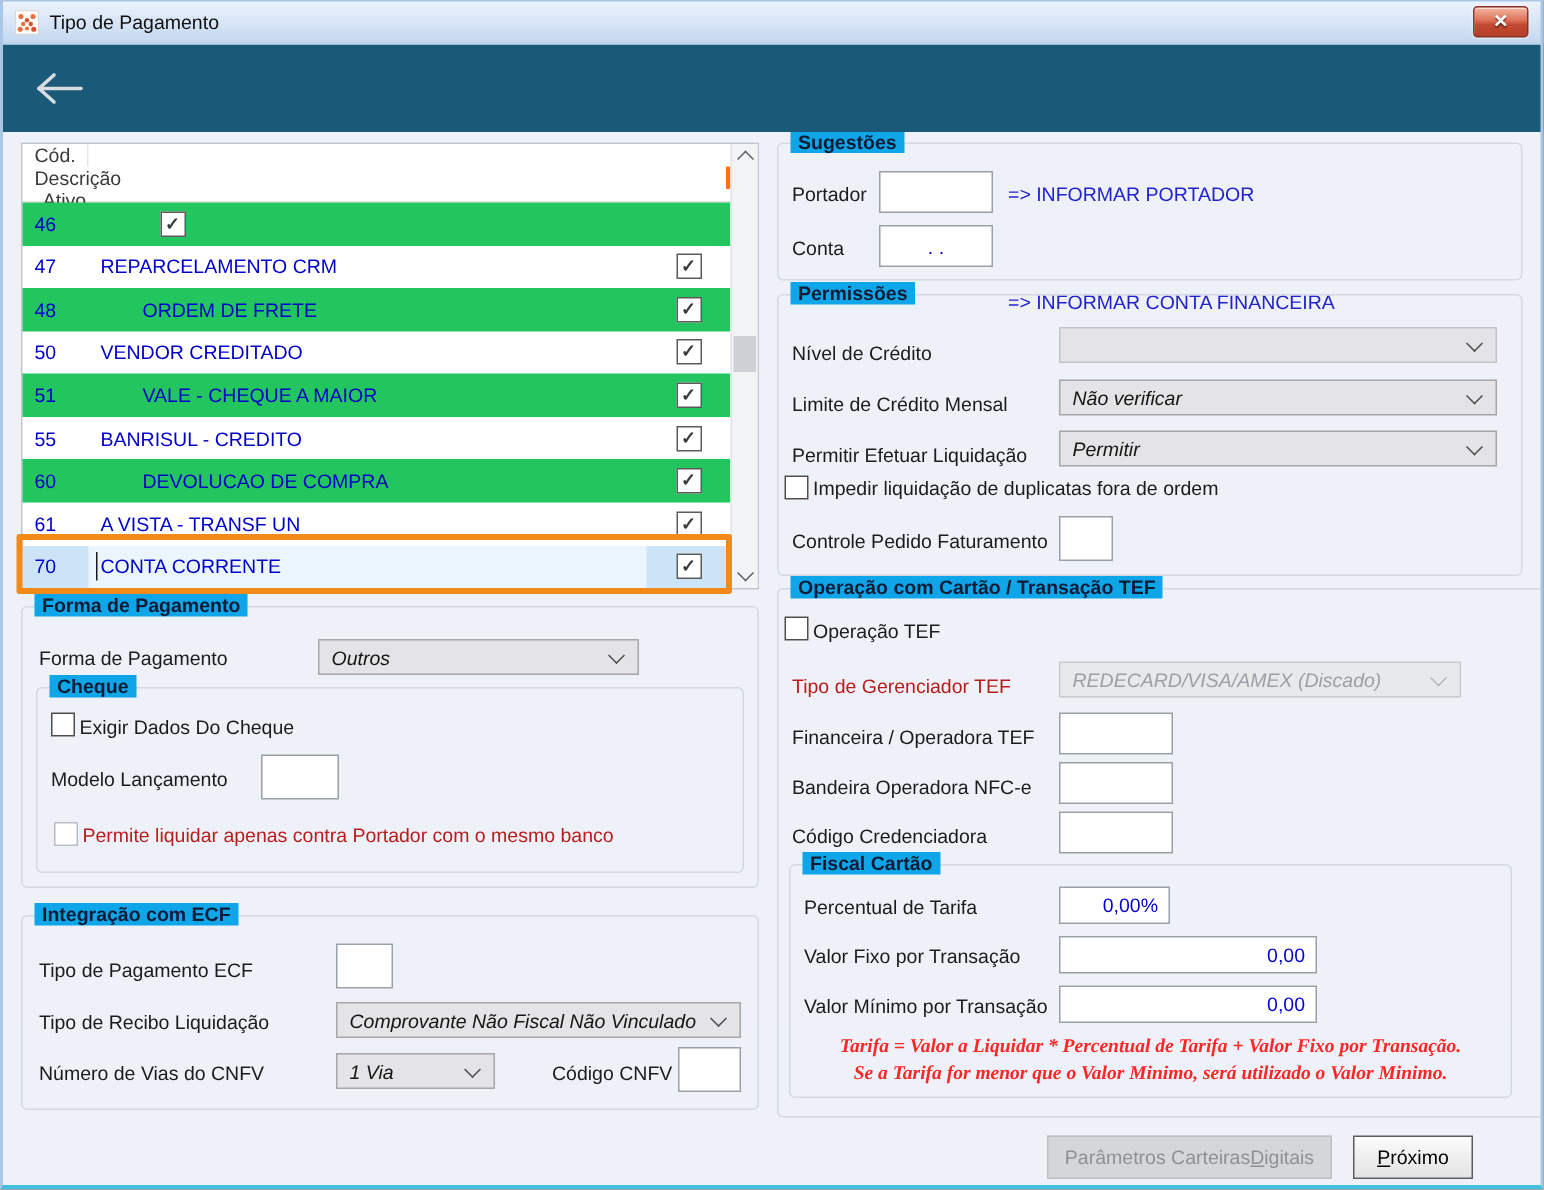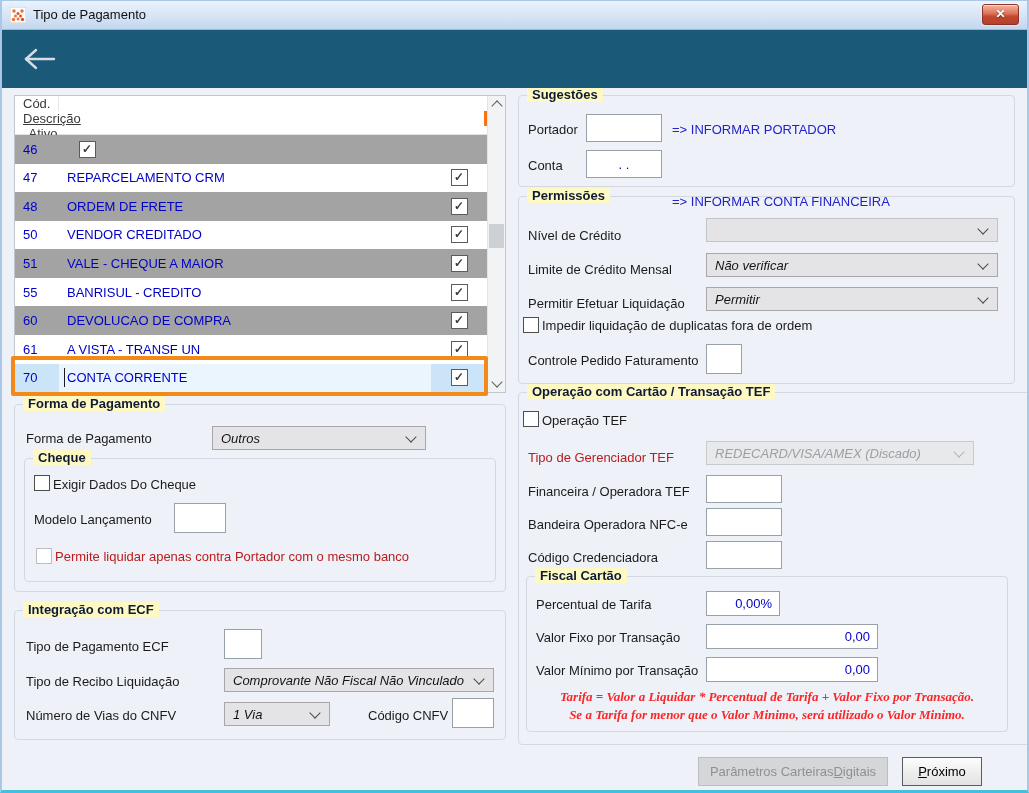--- a/index.html
+++ b/index.html
@@ -19,21 +19,21 @@
                border:1px solid #8e3126; border-radius:3px; color:#fff; font-weight:bold; font-size:12px;
                text-align:center; line-height:18px; box-shadow:inset 0 1px 0 rgba(255,255,255,.55), 0 0 0 1px rgba(255,255,255,.35);
                text-shadow:0 1px 1px rgba(0,0,0,.5); z-index:11; }
 
   
   .appbar { position:absolute; left:0; top:30px; right:0; height:58px; background:#1a5a78; z-index:5; }
   .back { position:absolute; left:20px; top:15px; width:40px; height:28px; cursor:pointer; }
 
   
   .fs { position:absolute; border:1px solid #d3d8e2; border-radius:4px; }
-  .fs > .lg { position:absolute; top:-9px; left:8px; background:#fef9c3; padding:0 5px;
+  .fs > .lg { position:absolute; top:-9px; left:8px; background:#0ea5e9; padding:0 5px;
               font-weight:bold; font-size:13px; color:#0d1b35; white-space:nowrap; }
 
   .lbl { position:absolute; font-size:13px; color:#1b1b1b; white-space:nowrap; }
   .lbl.dis { color:#b91c1c; }
   .hint { position:absolute; font-size:13px; color:#2222cc; white-space:nowrap; }
 
   .dd { position:absolute; height:24px; background:#e4e4e6; border:1px solid #a7a7a9; font-size:13px;
         color:#141414; display:flex; align-items:center; padding:0 24px 0 8px; white-space:nowrap; cursor:default;font-style:italic; }
   .dd::after { content:""; position:absolute; right:10px; top:6px; width:7px; height:7px;
                border-right:1.6px solid #4a4a4a; border-bottom:1.6px solid #4a4a4a; transform:rotate(45deg); }
@@ -48,24 +48,24 @@
   .ck { position:absolute; width:16px; height:16px; border:1px solid #4d4d4d; background:#fff; }
   .ck.dis { border-color:#babec3; }
 
   
   .tablebox { position:absolute; left:14px; top:95px; width:492px; height:298px; background:#fff;
               border:1px solid #bfc6ce; display:flex; }
   .table-main { flex:1; display:flex; flex-direction:column; }
   .thead { display:flex; height:39px; border-bottom:1px solid #e2e2e2;flex-direction:column; }
   .th { font-size:13px; color:#3a3a3a; display:flex; align-items:center; }
   .th-code { width:44px; padding-left:8px; border-right:1px solid #e6e6e6; }
-  .th-desc { flex:1; padding-left:8px; border-right:3px solid #f97316;text-decoration:underline; }
+  .th-desc { flex:1; padding-left:8px; border-right:3px solid #f97316; }
   .th-active { width:56px; justify-content:center; }
   .trow { display:flex; height:30px; align-items:center; }
-  .trow.stripe { background:#a3a3a3; }
+  .trow.stripe { background:#22c55e;gap:28px; }
   .td-code { width:44px; padding-left:8px; font-size:13px; color:#0000c8; align-self:stretch; display:flex; align-items:center; }
   .td-desc { flex:1; padding-left:8px; font-size:13px; color:#0000c8; align-self:stretch; display:flex; align-items:center; }
   .td-active { width:56px; align-self:stretch; display:flex; align-items:center; justify-content:center; }
   .cb { width:17px; height:17px; border:1px solid #5b5b5b; background:#fff; font-size:12px; line-height:15px;
         text-align:center; color:#3c3c3c; font-weight:bold; }
   .trow.selected { background:#cbe4f7; }
   .trow.selected .td-desc { background:#eaf5fd; padding-left:5px; }
   .caret { width:1px; height:19px; background:#1c1c1c; margin-right:2px; flex:0 0 auto; }
   .sel-outline { position:absolute; left:11px; top:356px; width:477px; height:40px;
                  border:4px solid #f28a1a; border-radius:2px; z-index:8; pointer-events:none; }

